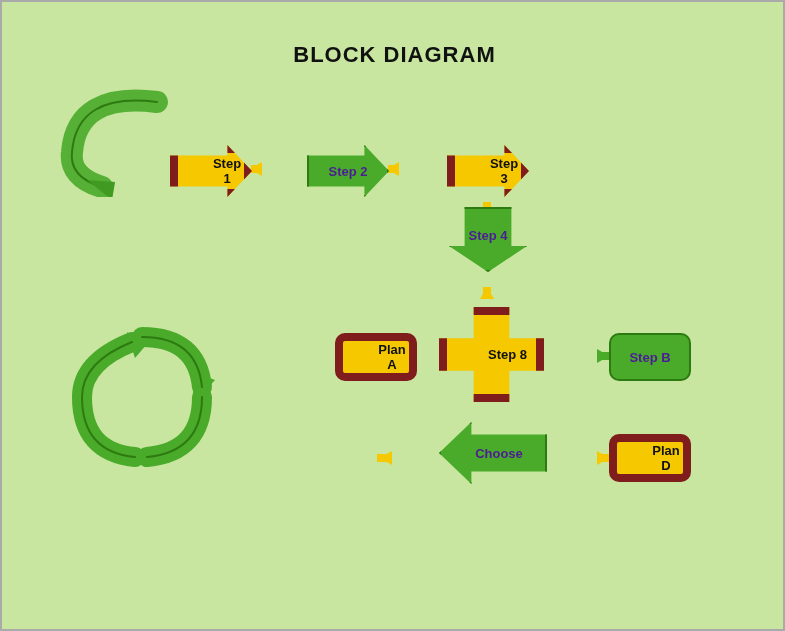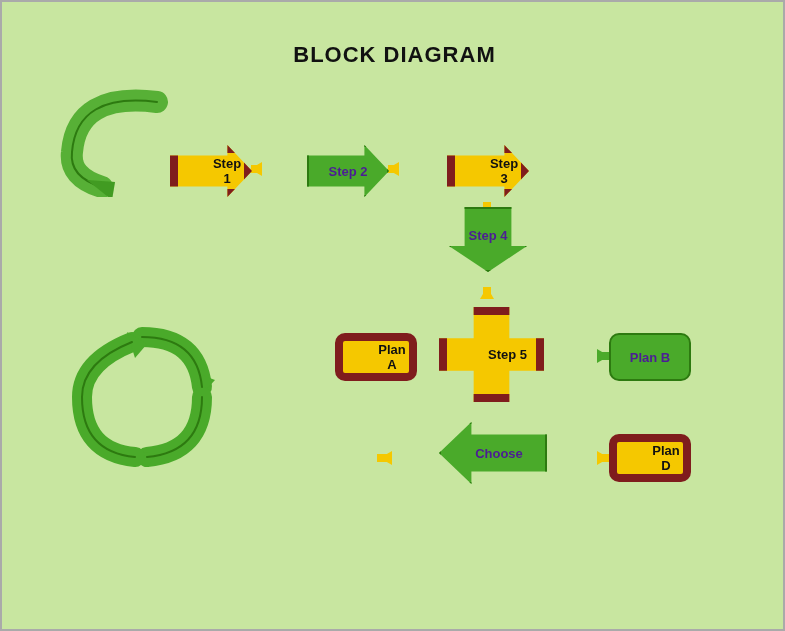--- a/index.html
+++ b/index.html
@@ -156,29 +156,29 @@
 
   <div class="shape arrow-right yellow" style="left:445px;top:143px;width:82px;height:52px;">
     <span>Step 3</span>
   </div>
 
   <div class="shape arrow-down green" style="left:447px;top:205px;width:78px;height:65px;">
     <span style="padding-bottom:15px;margin-top:7px;">Step 4</span>
   </div>
 
   <div class="shape arrow-4way yellow" style="left:437px;top:305px;width:105px;height:95px;">
-    <span>Step 5</span>
+    <span>Step 8</span>
   </div>
 
   <div class="shape rounded-rect yellow" style="left:293px;top:331px;width:82px;height:48px;margin-left:40px;">
     <span>Plan A</span>
   </div>
 
   <div class="shape rounded-rect green" style="left:607px;top:331px;width:82px;height:48px;">
-    <span>Plan B</span>
+    <span>Step B</span>
   </div>
 
   <div class="shape arrow-left green" style="left:437px;top:420px;width:108px;height:62px;">
     <span style="margin-left:12px;">Choose</span>
   </div>
 
 
   <div class="shape rounded-rect yellow" style="left:607px;top:432px;width:82px;height:48px;">
     <span>Plan D</span>
   </div>

